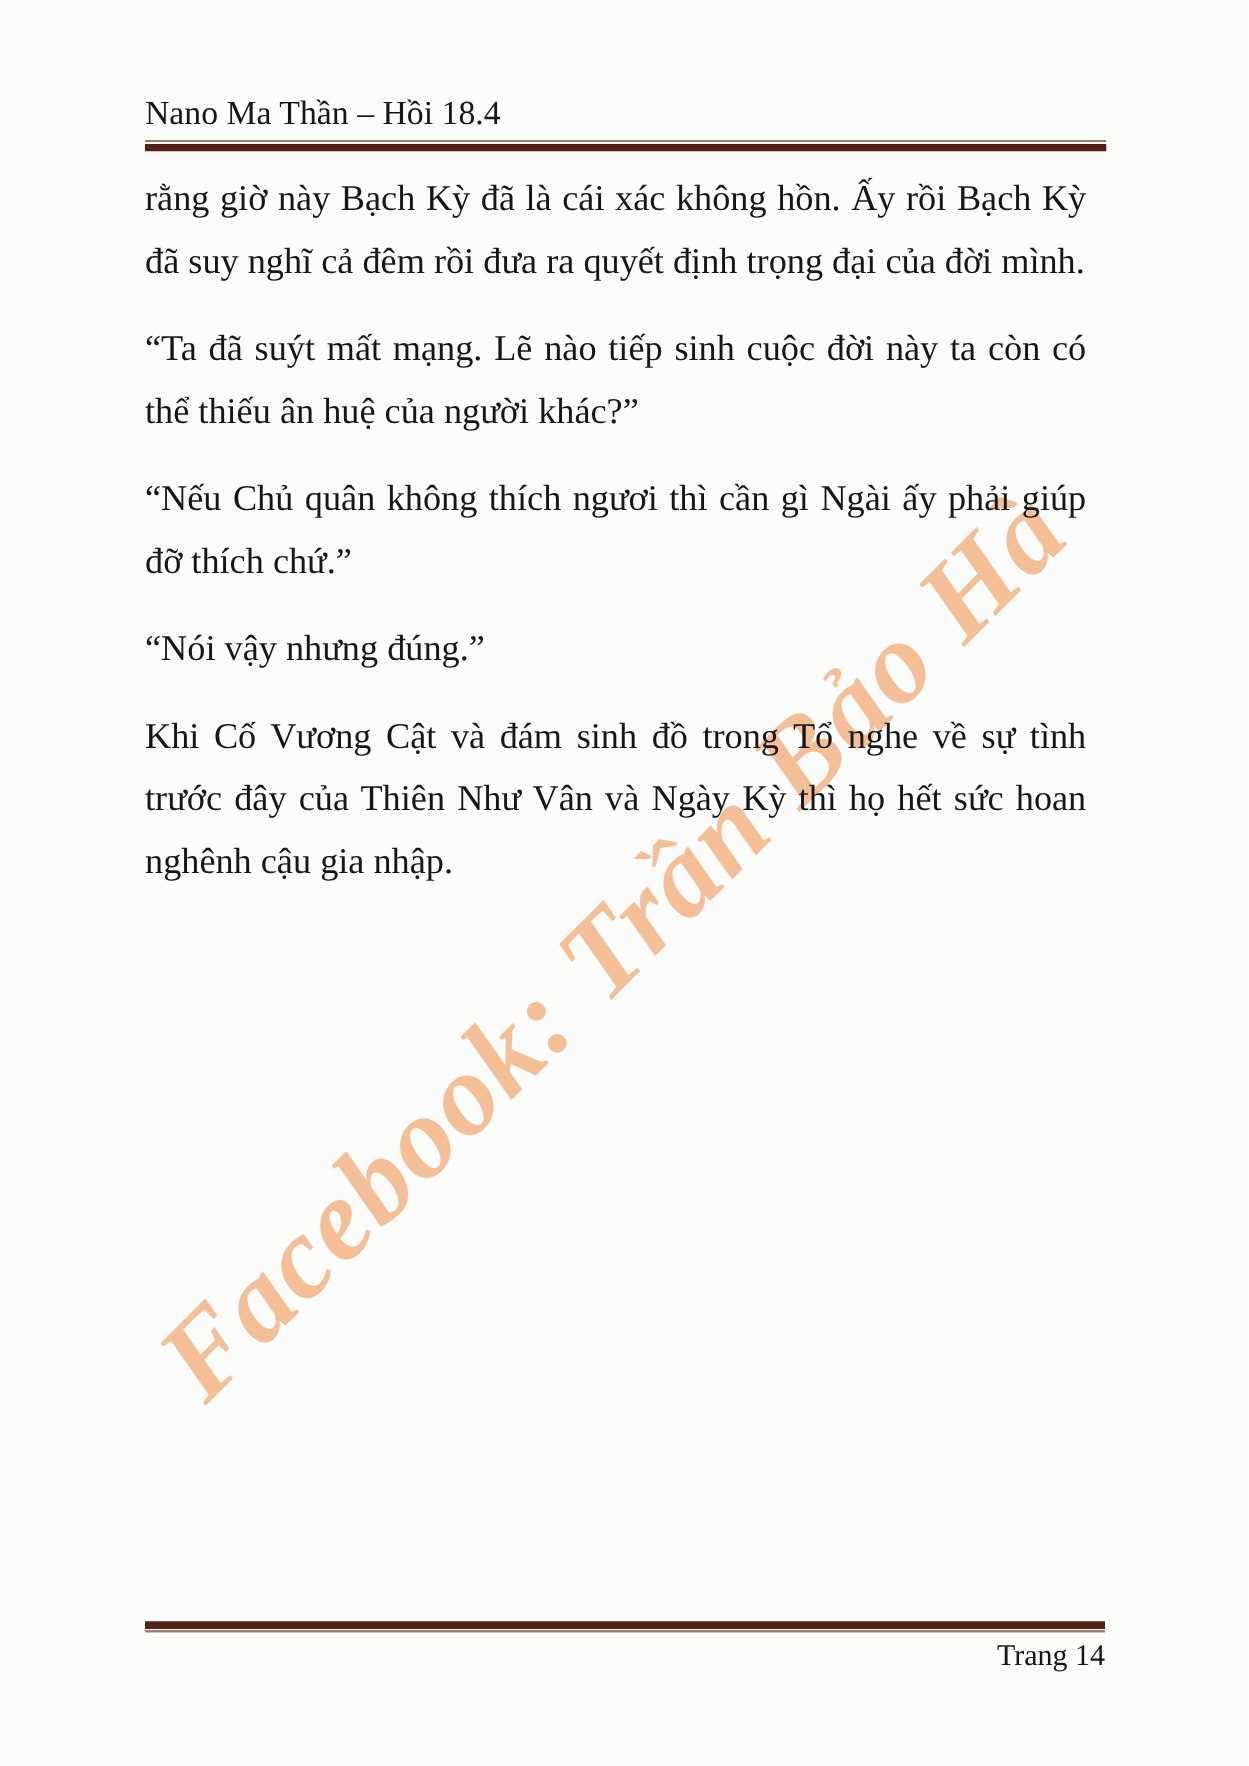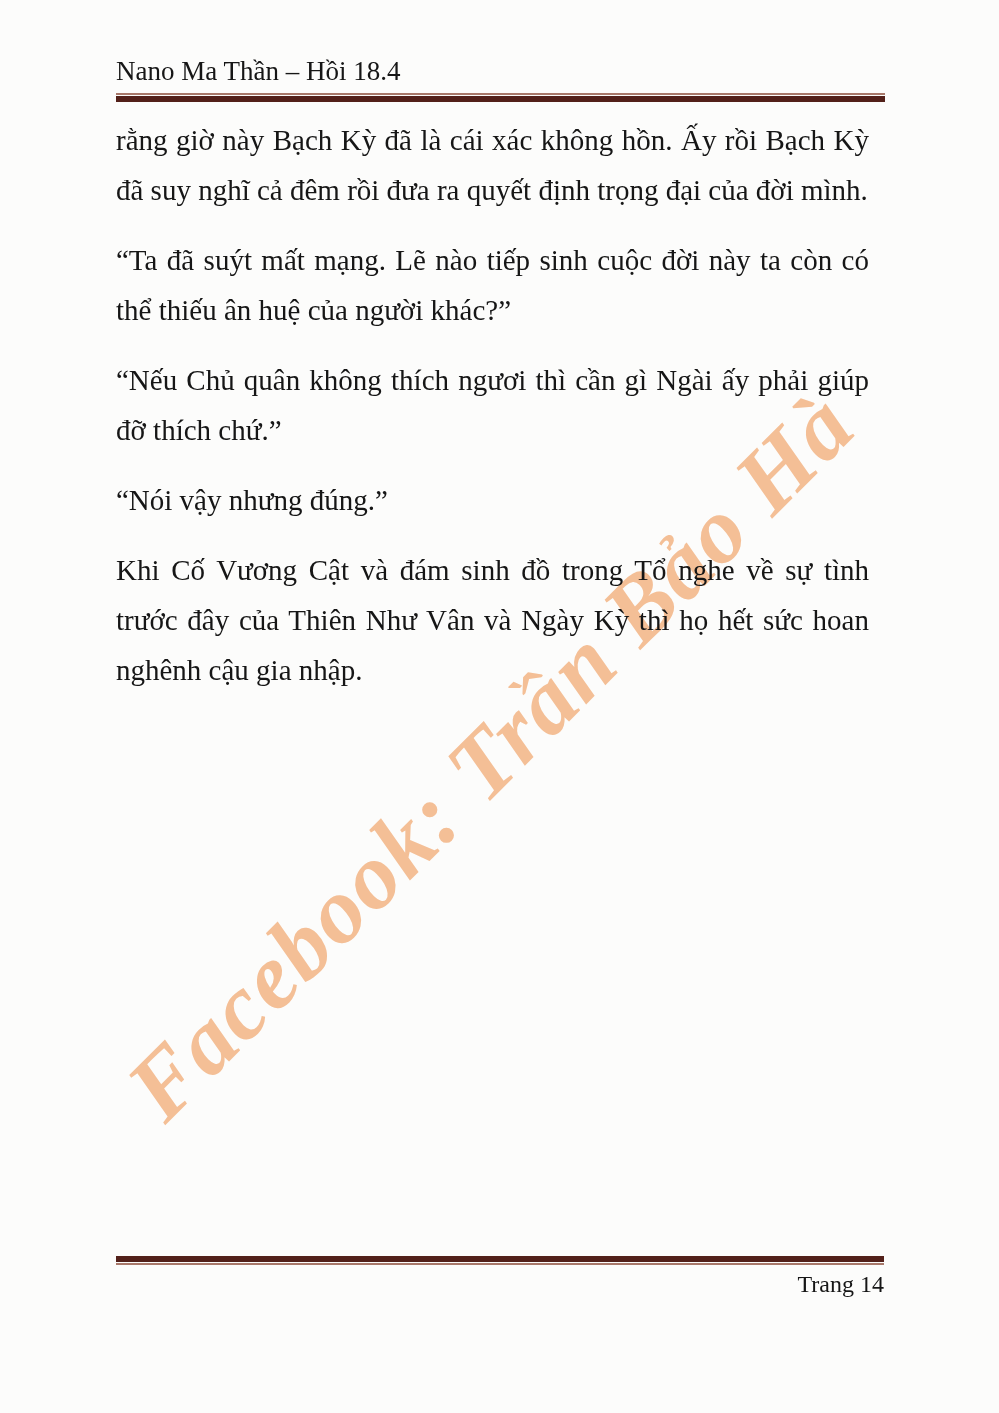--- a/index.html
+++ b/index.html
@@ -33,21 +33,21 @@
   .content {
     position: relative;
     z-index: 1;
     padding: 0 114px 0 116px;
   }
 
   .header {
     display: flex;
     justify-content: space-between;
     align-items: flex-end;
-    margin-top: 56px;
+    margin-top: 75px;
     font-size: 27px;
     line-height: 30px;
   }
 
   .rule { width: 100%; }
   .rule-header {
     height: 9px;
     margin-top: 7px;
     background: linear-gradient(to bottom,
       var(--rule-light, #a8786a) 0 2px,
@@ -68,21 +68,21 @@
     font-size: 29px;
     line-height: 50px;
     text-align: justify;
     text-justify: inter-word;
   }
 
   .footer {
     position: absolute;
     left: 116px;
     right: 115px;
-    top: 1256px;
+    top: 1297px;
     z-index: 2;
   }
   .pagenum {
     text-align: right;
     font-size: 24px;
     line-height: 28px;
     margin-top: 5px;
   }
 </style>
 </head>

